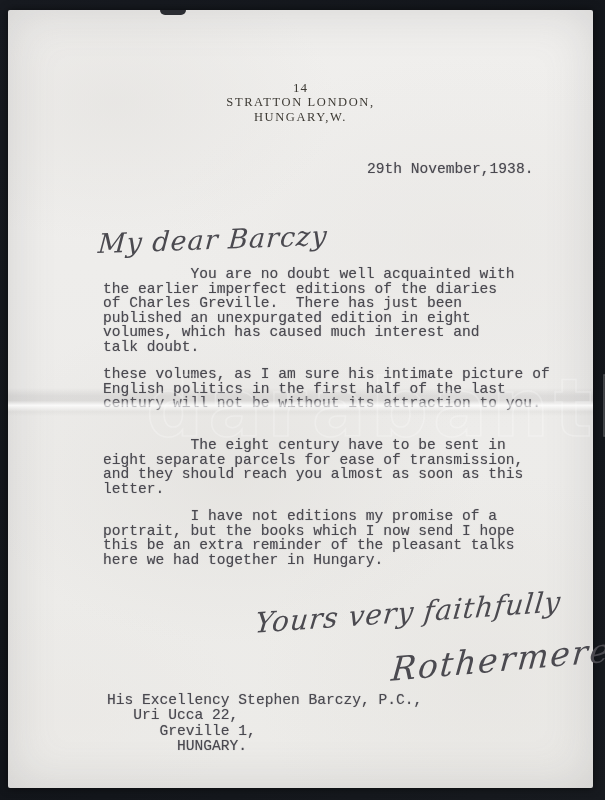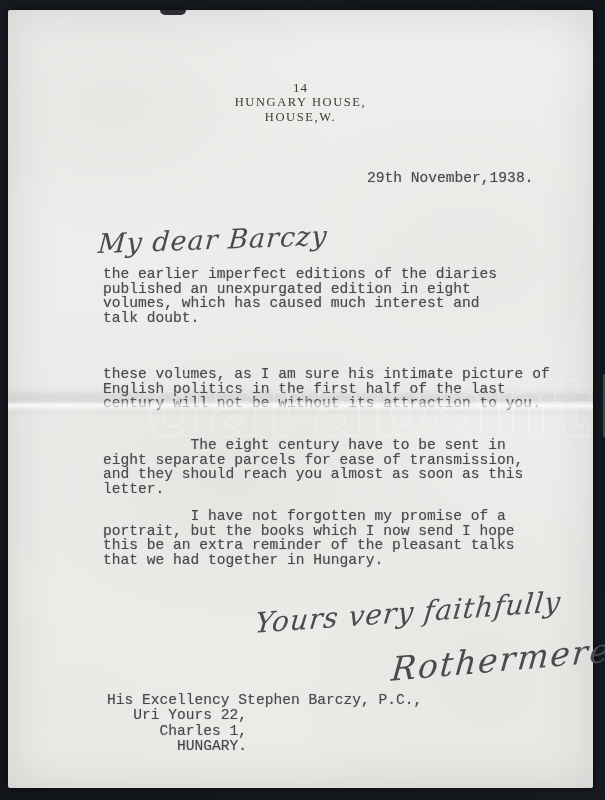--- a/index.html
+++ b/index.html
@@ -44,21 +44,21 @@
     font-family:"Liberation Serif","DejaVu Serif",serif;
     color:#3d3a34;
   }
   .lh-number{font-size:13px;letter-spacing:1px;line-height:15px;}
   .lh-line{font-size:12.5px;letter-spacing:1.6px;line-height:15px;}
   .typed{
     font-family:"Liberation Mono","DejaVu Sans Mono",monospace;
     font-size:14.6px;color:#4a4950;
     text-shadow:0 0 1px rgba(74,73,80,0.45);
   }
-  .dateline{position:absolute;left:359px;top:160px;text-align:center;}
+  .dateline{position:absolute;left:359px;top:151px;text-align:center;}
   .para{position:absolute;left:95px;}
   .para1{top:257px;} .para2{top:357px;} .para3{top:428px;} .para4{top:499px;}
   .tline{white-space:pre;line-height:14.6px;height:14.6px;}
   .recipient{position:absolute;left:99px;top:654px;margin-top:29px;}
   .recipient .tline{line-height:15.3px;height:15.3px;}
   .script{
     font-family:"DejaVu Serif","Liberation Serif",serif;font-style:italic;
     color:#4b4a50;white-space:nowrap;
   }
   .salutation{position:absolute;left:90px;top:214px;font-size:27px;transform:rotate(-2deg) skewX(-6deg);letter-spacing:1px;}
@@ -69,64 +69,66 @@
 <body>
 
 <div class="photo">
   <div class="paper">
 
     <div class="notch"></div>
 
     <div class="letterhead">
       <div class="lh-number">14</div>
       <div id="letterhead-lines">
-          <div class="lh-line">HUNGARY HOUSE,</div>
-          <div class="lh-line">HOUSE,W.</div>
+          <div class="lh-line">STRATTON LONDON,</div>
+          <div class="lh-line">HUNGARY,W.</div>
         </div>
     </div>
 
     <div class="typed dateline">29th November,1938.</div>
 
     <div class="script salutation">My dear Barczy</div>
 
     <div id="body-paragraphs">
         <div class="typed para para1">
+          <div class="tline">          You are no doubt well acquainted with</div>
           <div class="tline">the earlier imperfect editions of the diaries</div>
+          <div class="tline">of Charles Greville.  There has just been</div>
           <div class="tline">published an unexpurgated edition in eight</div>
           <div class="tline">volumes, which has caused much interest and</div>
           <div class="tline">talk doubt.</div>
         </div>
         <div class="typed para para2">
           <div class="tline">these volumes, as I am sure his intimate picture of</div>
           <div class="tline">English politics in the first half of the last</div>
           <div class="tline">century will not be without its attraction to you.</div>
         </div>
         <div class="typed para para3">
           <div class="tline">          The eight century have to be sent in</div>
           <div class="tline">eight separate parcels for ease of transmission,</div>
           <div class="tline">and they should reach you almost as soon as this</div>
           <div class="tline">letter.</div>
         </div>
         <div class="typed para para4">
-          <div class="tline">          I have not forgotten my promise of a</div>
+          <div class="tline">          I have not editions my promise of a</div>
           <div class="tline">portrait, but the books which I now send I hope</div>
           <div class="tline">this be an extra reminder of the pleasant talks</div>
-          <div class="tline">that we had together in Hungary.</div>
+          <div class="tline">here we had together in Hungary.</div>
         </div>
       </div>
 
     <div class="crease"></div>
 
     <div class="watermark">darabanth</div>
 
     <div class="script valediction">Yours very faithfully</div>
 
     <div class="script signature">Rothermere</div>
 
     <div class="typed recipient" id="recipient-lines">
         <div class="tline">His Excellency Stephen Barczy, P.C.,</div>
-        <div class="tline">   Uri Yours 22,</div>
-        <div class="tline">      Charles 1,</div>
+        <div class="tline">   Uri Ucca 22,</div>
+        <div class="tline">      Greville 1,</div>
         <div class="tline">        HUNGARY.</div>
       </div>
 
   </div>
 </div>
 
 </body></html>

